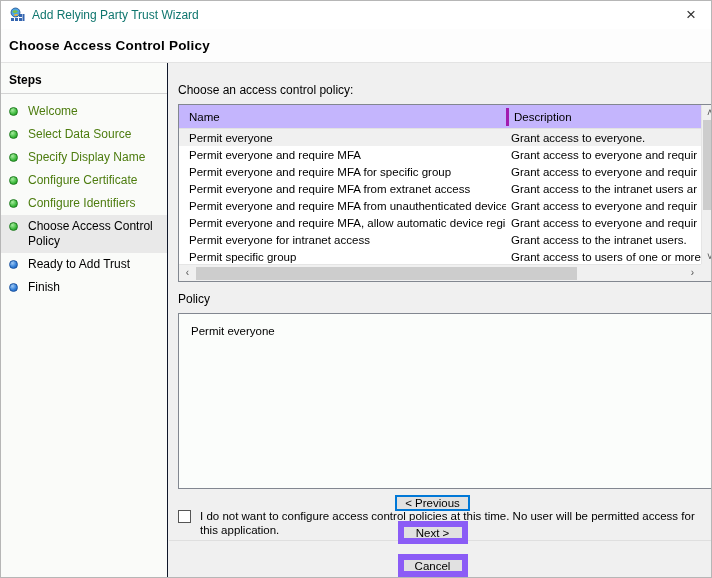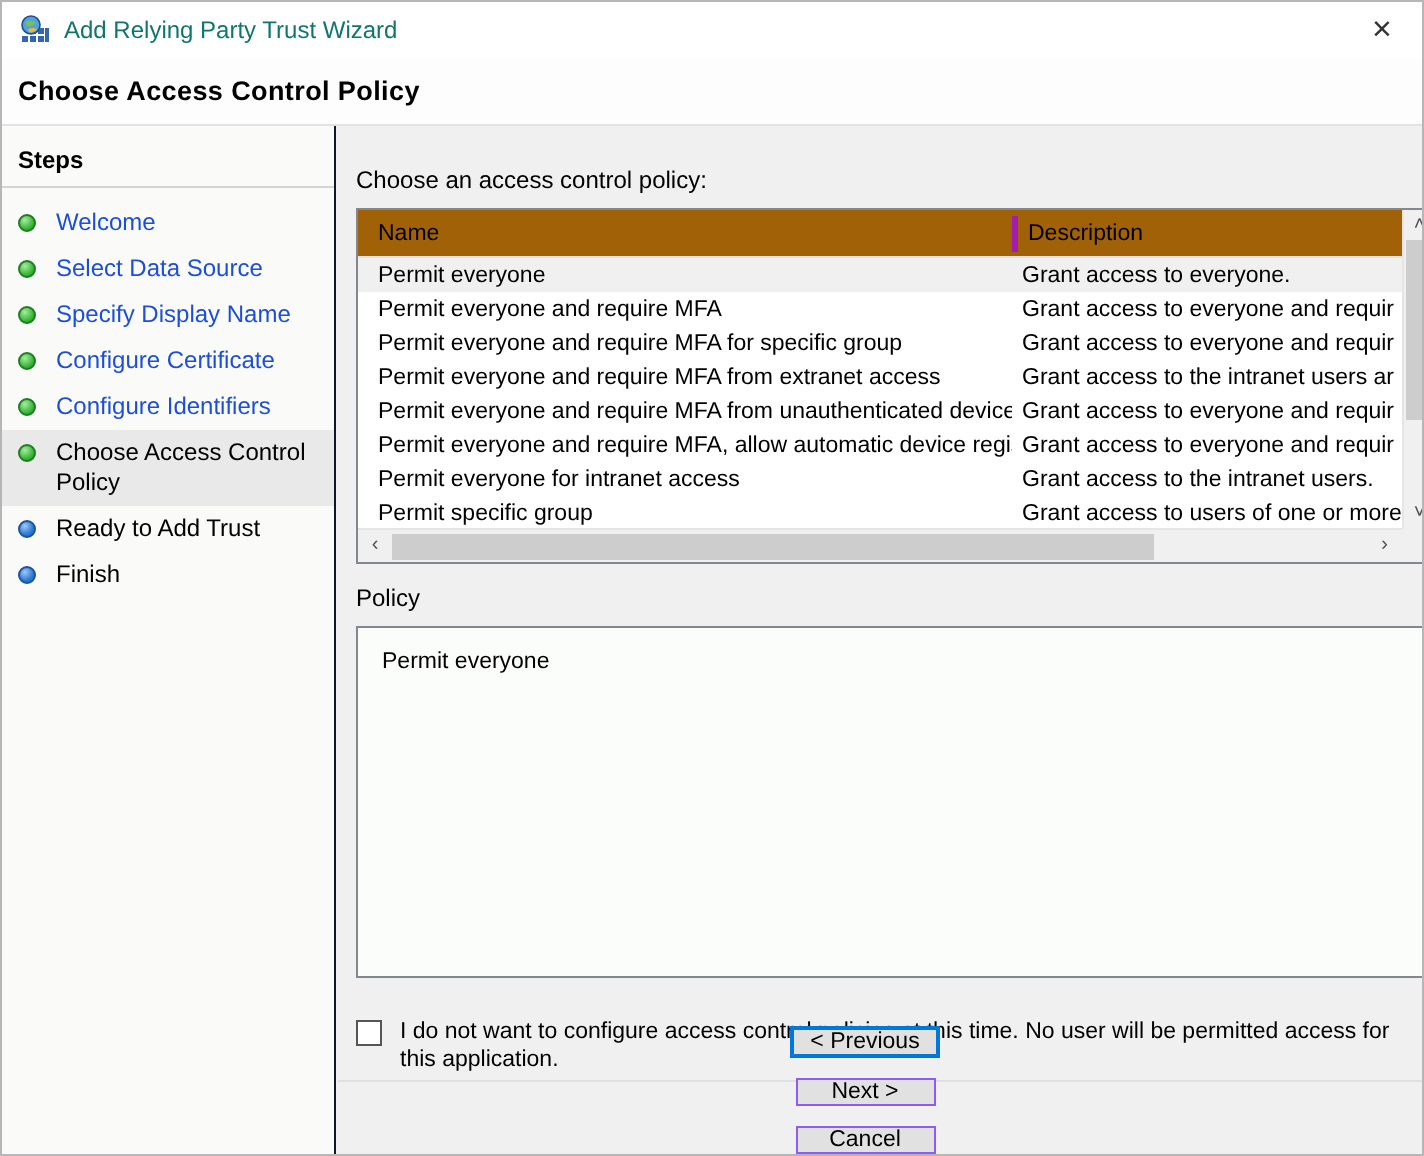--- a/index.html
+++ b/index.html
@@ -51,37 +51,37 @@
     width:9px; height:9px; border-radius:50%; margin-top:3px; flex:0 0 auto;
   }
   .steps li.done .bullet, .steps li.current .bullet {
     background:radial-gradient(circle at 35% 30%, #a8eba0, #3dba3d 60%, #1e8a1e);
     border:1px solid #1e7d1e;
   }
   .steps li.todo .bullet {
     background:radial-gradient(circle at 35% 30%, #9ec9f5, #2e7bd6 60%, #1b5fb8);
     border:1px solid #1b53a0;
   }
-  .steps li.done .label { color:#1d4ed8; }
+  .steps li.done .label { color:#4d7c0f; }
   .steps li.current { background:#e9e9e9; }
   .steps li.current .label, .steps li.todo .label { color:#000; }
 
   
   .content { flex:1; padding:20px 20px 0 10px; position:relative; }
   .field-label { font-size:12px; margin-bottom:7px; }
 
   
   .listview {
     border:1px solid #828790; background:#f0f0f0; height:178px;
     display:flex; flex-direction:column; overflow:hidden;
   }
   .lv-top { display:flex; flex:1; min-height:0; }
   .lv-main { flex:1; min-width:0; background:#fff; display:flex; flex-direction:column; }
   .lv-header {
-    height:24px; background:#a16207; border-bottom:1px solid #e2e2e2;
+    height:24px; background:#c4b5fd; border-bottom:1px solid #e2e2e2;
     display:flex; align-items:center; font-size:11.5px; flex:0 0 auto;
   }
   .lv-header .col-name { width:327px; padding-left:10px; flex:0 0 auto; }
   .lv-header .col-desc { flex:1; padding-left:5px; border-left:3px solid #a21caf; height:18px; line-height:18px; }
   .lv-rows { flex:1; overflow:hidden; }
   .lv-row { display:flex; height:17px; align-items:center; font-size:11.5px; white-space:nowrap; }
   .lv-row.selected { background:#f0f0f0; }
   .lv-row .cell-name { width:327px; padding-left:10px; flex:0 0 auto; overflow:hidden; }
   .lv-row .cell-desc { flex:1; padding-left:5px; overflow:hidden; }
 
@@ -118,21 +118,21 @@
   .checkbox-label { font-size:11.5px; line-height:14px; max-width:502px; }
 
   
   .bottombar {
     position:absolute; left:168px; right:0; bottom:0; height:37px;
     border-top:1px solid #dfdfdf; background:#f0f0f0;
     display:flex; align-items:center; justify-content:flex-end;
     gap:10px; padding-right:15px;flex-direction:column;
   }
   .btn {
-    height:23px; min-width:70px; background:#e1e1e1; border:1px solid #8b5cf6;
+    height:23px; min-width:70px; background:#e1e1e1; border:6px solid #8b5cf6;
     font-size:11.5px; font-family:"Liberation Sans", sans-serif;
     display:inline-flex; align-items:center; justify-content:center; padding:0 8px;
   }
   .btn.focused { border:2px solid #0078d7; min-width:73px; }
 </style>
 </head>
 <body>
 
 <div class="window">
 

